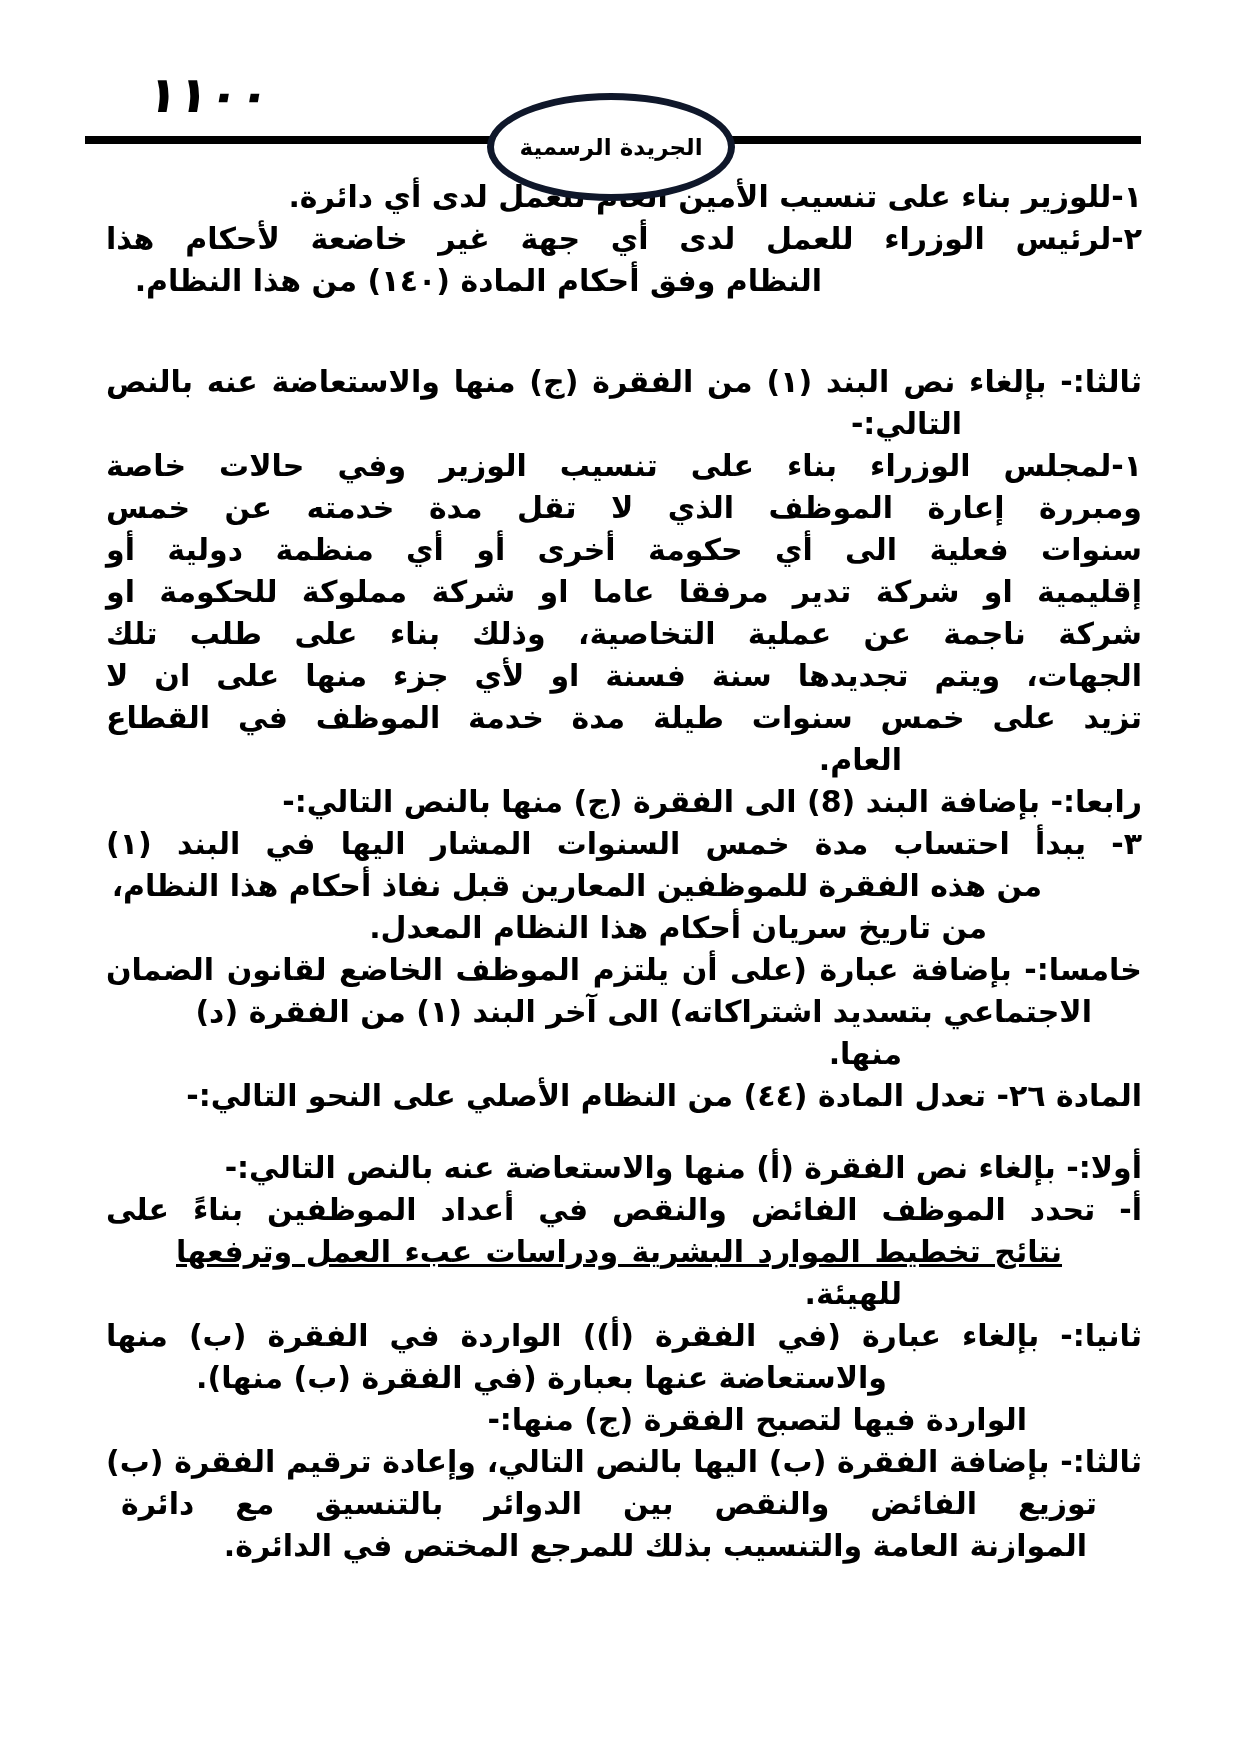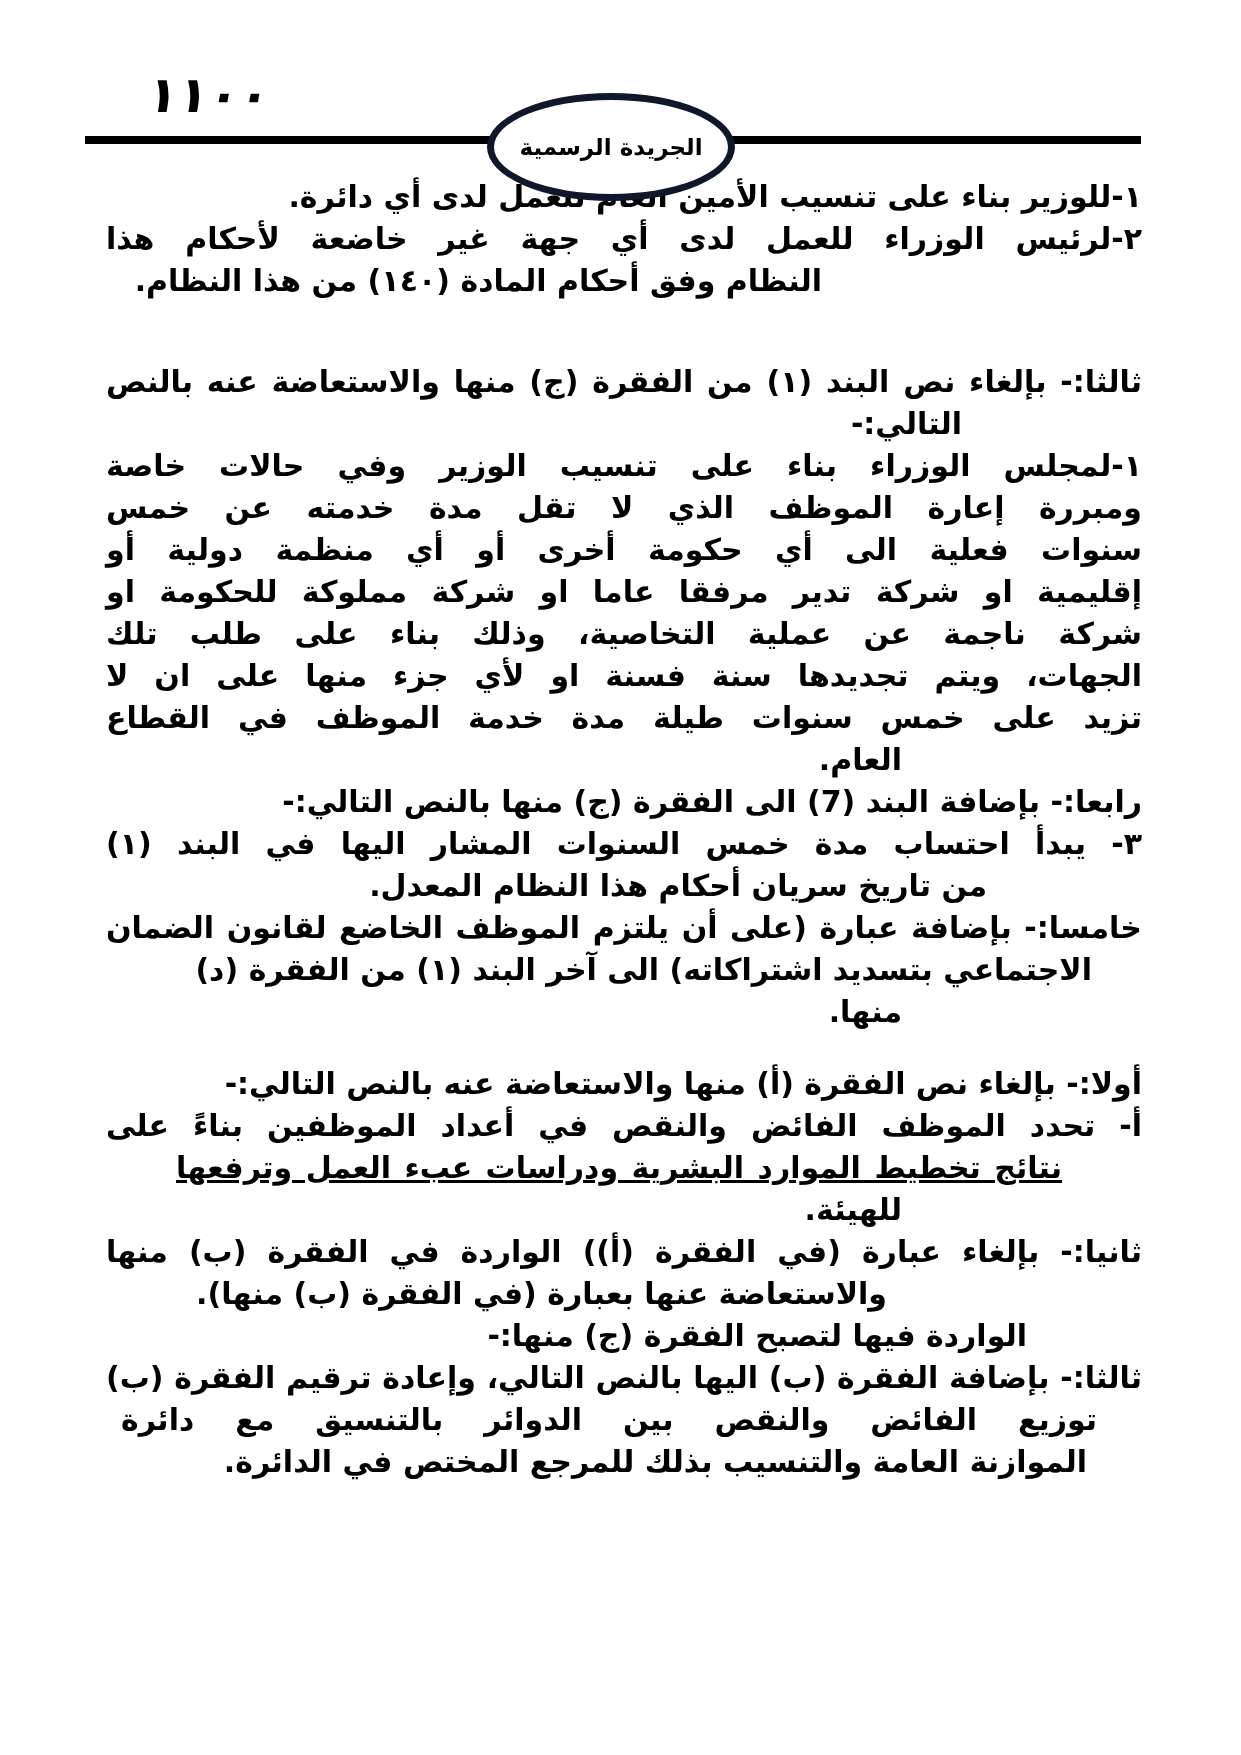--- a/index.html
+++ b/index.html
@@ -100,26 +100,28 @@
   <div class="line j gap-lg">ثالثا:- بإلغاء نص البند (١) من الفقرة (ج) منها والاستعاضة عنه بالنص</div>
   <div class="line r pr180">التالي:-</div>
   <div class="line j">١-لمجلس الوزراء بناء على تنسيب الوزير وفي حالات خاصة</div>
   <div class="line j">ومبررة إعارة الموظف الذي لا تقل مدة خدمته عن خمس</div>
   <div class="line j">سنوات فعلية الى أي حكومة أخرى أو أي منظمة دولية أو</div>
   <div class="line j">إقليمية او شركة تدير مرفقا عاما او شركة مملوكة للحكومة او</div>
   <div class="line j">شركة ناجمة عن عملية التخاصية، وذلك بناء على طلب تلك</div>
   <div class="line j">الجهات، ويتم تجديدها سنة فسنة او لأي جزء منها على ان لا</div>
   <div class="line j">تزيد على خمس سنوات طيلة مدة خدمة الموظف في القطاع</div>
   <div class="line r pr240">العام.</div>
-  <div class="line r">رابعا:- بإضافة البند (7) الى الفقرة (ج) منها بالنص التالي:-</div>
+  <div class="line r">رابعا:- بإضافة البند (8) الى الفقرة (ج) منها بالنص التالي:-</div>
   <div class="line j">٣- يبدأ احتساب مدة خمس السنوات المشار اليها في البند (١)</div>
+  <div class="line r pr100">من هذه الفقرة للموظفين المعارين قبل نفاذ أحكام هذا النظام،</div>
   <div class="line r pr155">من تاريخ سريان أحكام هذا النظام المعدل.</div>
   <div class="line j">خامسا:- بإضافة عبارة (على أن يلتزم الموظف الخاضع لقانون الضمان</div>
   <div class="line r pr50">الاجتماعي بتسديد اشتراكاته) الى آخر البند (١) من الفقرة (د)</div>
   <div class="line r pr240">منها.</div>
+  <div class="line r">المادة ٢٦- تعدل المادة (٤٤) من النظام الأصلي على النحو التالي:-</div>
   <div class="line r gap-sm">أولا:- بإلغاء نص الفقرة (أ) منها والاستعاضة عنه بالنص التالي:-</div>
   <div class="line j">أ- تحدد الموظف الفائض والنقص في أعداد الموظفين بناءً على</div>
   <div class="line j pr80 pl70">نتائج تخطيط الموارد البشرية ودراسات عبء العمل وترفعها</div>
   <div class="line r pr240">للهيئة.</div>
   <div class="line j">ثانيا:- بإلغاء عبارة (في الفقرة (أ)) الواردة في الفقرة (ب) منها</div>
   <div class="line r pr165">والاستعاضة عنها بعبارة (في الفقرة (ب) منها).</div>
   <div class="line r pr115">الواردة فيها لتصبح الفقرة (ج) منها:-</div>
   <div class="line j">ثالثا:- بإضافة الفقرة (ب) اليها بالنص التالي، وإعادة ترقيم الفقرة (ب)</div>
   <div class="line j pr45 pl15">توزيع الفائض والنقص بين الدوائر بالتنسيق مع دائرة</div>
   <div class="line r pr55">الموازنة العامة والتنسيب بذلك للمرجع المختص في الدائرة.</div>

